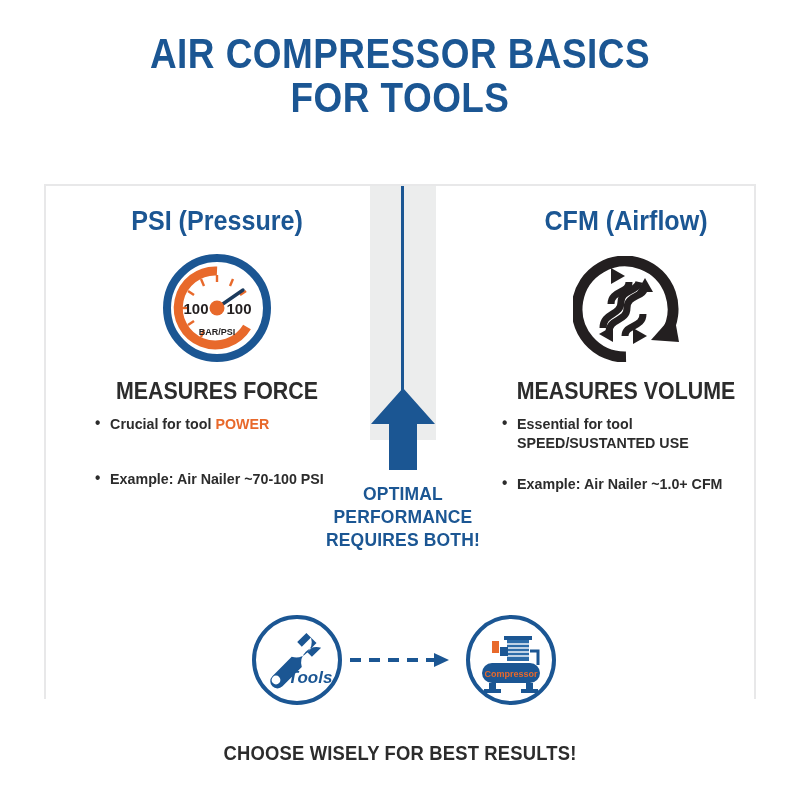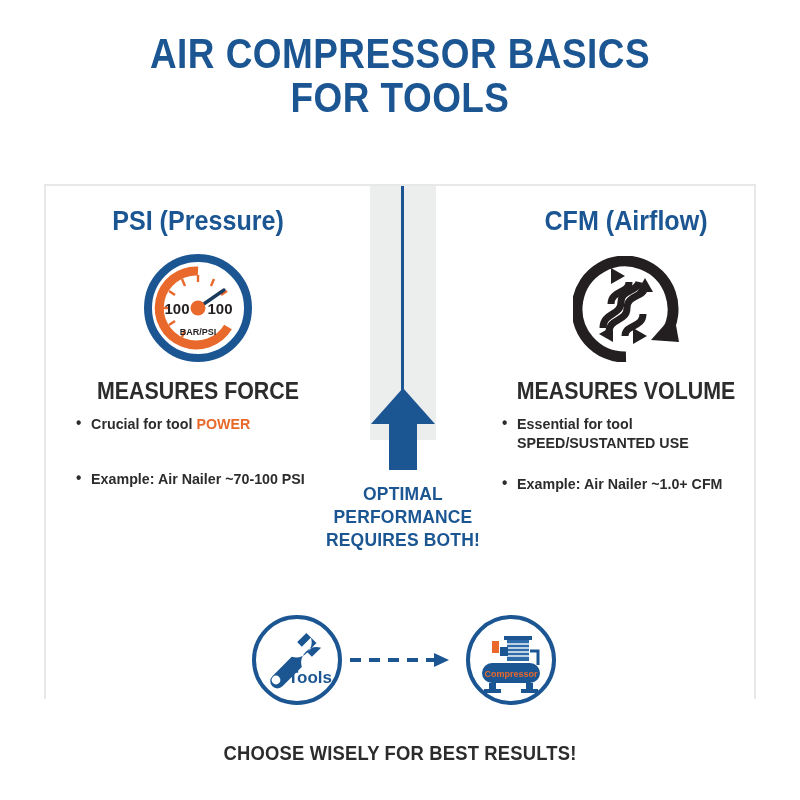--- a/index.html
+++ b/index.html
@@ -58,21 +58,21 @@
     font-weight:bold;
     font-size:19px;
     line-height:23px;
     transform:scaleX(0.92);
     letter-spacing:0.2px;
   }
   .center-caption span{display:block;white-space:nowrap;}
 
   
   .col{position:absolute;top:206px;width:300px;}
-  .col-left{left:48px;}
+  .col-left{left:67px;}
   .col-right{left:476px;}
 
   .col-head{
     text-align:center;
     color:#1B5693;
     font-weight:bold;
     font-size:27px;
     line-height:30px;
     transform:scaleX(0.93);
     white-space:nowrap;
@@ -126,21 +126,21 @@
   .col-right .bullets li:first-child{margin-bottom:22px;}
 
   
   .bottom-row{
     position:absolute;left:250px;top:613px;width:300px;height:94px;
   }
   .circle-icon{
     position:absolute;top:0;width:94px;height:94px;
   }
   .circle-icon svg{display:block;width:94px;height:94px;}
-  .ci-left{left:0;}
+  .ci-left{left:0;font-style:italic;}
   .ci-right{left:214px;}
 
   .dash-arrow{
     position:absolute;left:100px;top:38px;width:102px;height:18px;
   }
   .dash-arrow svg{display:block;width:100%;height:100%;}
 
   
   .footer{
     position:absolute;left:0;right:0;top:742px;

